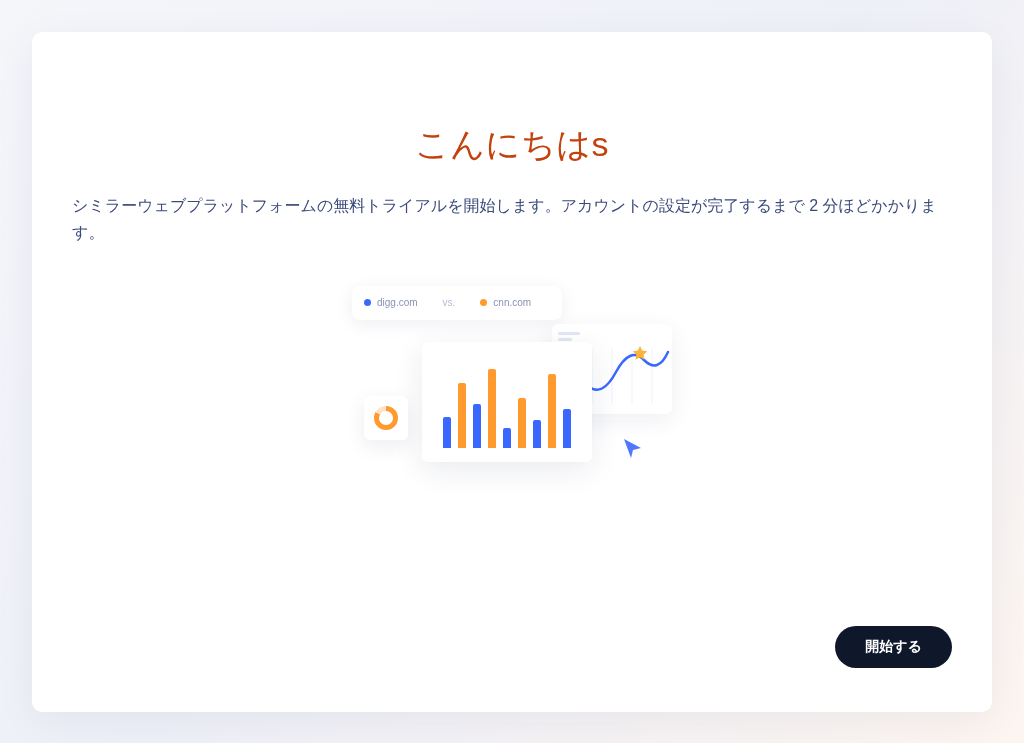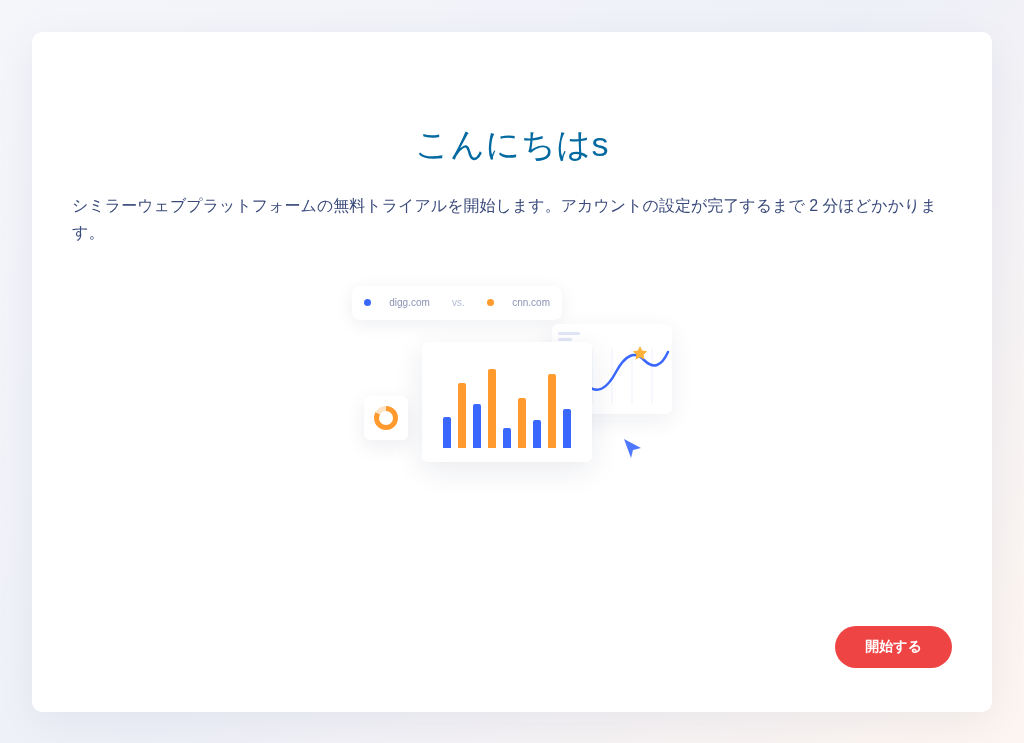--- a/index.html
+++ b/index.html
@@ -21,21 +21,21 @@
       box-shadow: 0 10px 40px rgba(20, 30, 80, 0.06);
       position: relative;
       padding: 90px 40px 40px 40px;
       display: flex;
       flex-direction: column;
       align-items: center;
     }
     .title {
       font-size: 34px;
       font-weight: 400;
-      color: #0369a1;
+      color: #c2410c;
       text-align: center;
       margin-bottom: 24px;
       letter-spacing: 0.5px;
     }
     .subtitle {
       font-size: 16px;
       color: #3a4a7a;
       text-align: left;
       line-height: 1.7;
       max-width: 880px;
@@ -55,26 +55,25 @@
       height: 34px;
       background: #ffffff;
       border-radius: 8px;
       box-shadow: 0 4px 18px rgba(20,30,80,0.07);
       display: flex;
       align-items: center;
       padding: 0 12px;
       font-size: 10px;
       color: #8a93b5;
       gap: 6px;
-      justify-content: space-between;
     }
     .dot { width: 7px; height: 7px; border-radius: 50%; flex-shrink:0;}
     .dot.blue { background: #3a68ff; }
     .dot.orange { background: #ff9a2e; }
-    .pill .vs { color:#b4bcd6; font-size:10px; margin:0 4px; }
+    .pill .vs { color:#b4bcd6; font-size:10px; margin:0 19px; }
     
     .linecard {
       position: absolute;
       top: 38px;
       right: 0;
       width: 120px;
       height: 90px;
       background: #ffffff;
       border-radius: 6px;
       box-shadow: 0 6px 24px rgba(20,30,80,0.07);
@@ -122,21 +121,21 @@
     }
     .cursor {
       position:absolute;
       right:26px;
       bottom:14px;
     }
     .start-button {
       position: absolute;
       right: 40px;
       bottom: 44px;
-      background: #ef4444;
+      background: #0f172a;
       color: #ffffff;
       border: none;
       border-radius: 24px;
       padding: 12px 30px;
       font-size: 14px;
       font-weight: 700;
       cursor: pointer;
       font-family: inherit;
     }
   </style>

